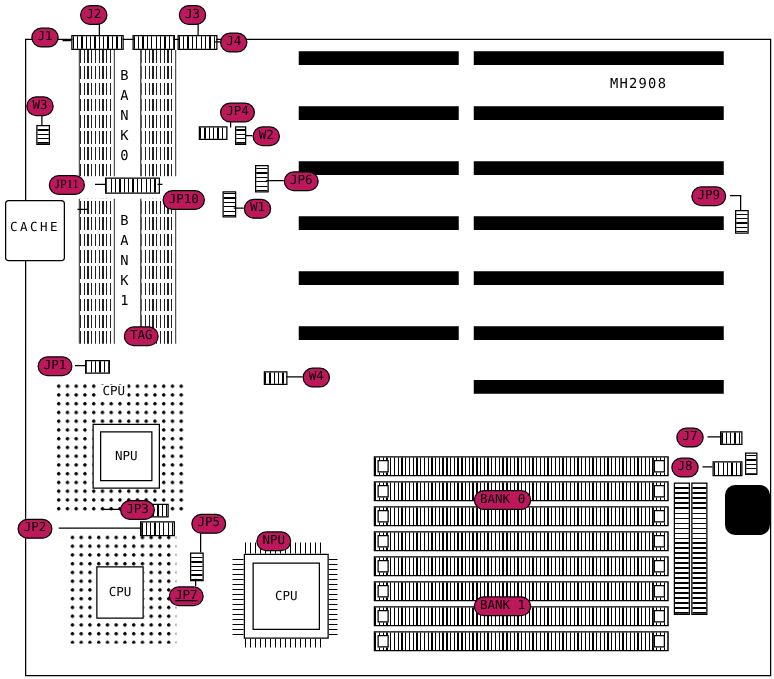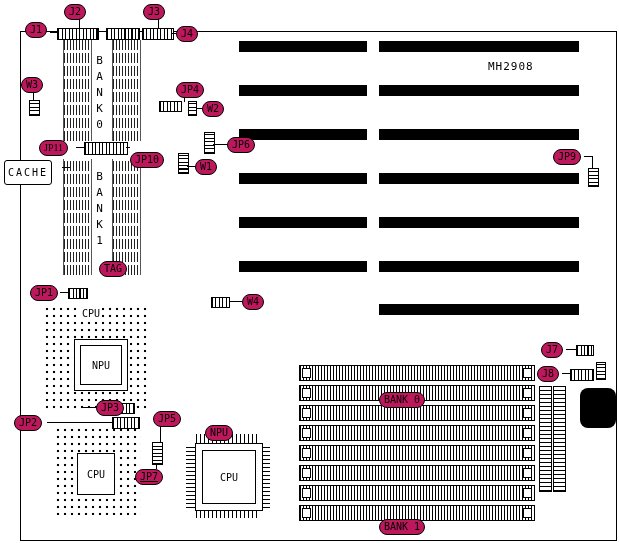--- a/index.html
+++ b/index.html
@@ -10,23 +10,23 @@
   }
   .abs{position:absolute;}
   .board-outline{border:1px solid #000;background:#fff;}
   
   .stadium{
     position:absolute;display:inline-flex;align-items:center;justify-content:center;
     border:1px solid #000;border-radius:8px;background:#be185d;
     font-size:10px;line-height:12px;height:14px;padding:0 4px;white-space:nowrap;z-index:6;
   }
   .rectlabel{
-    position:absolute;display:inline-flex;align-items:center;justify-content:center;
+    position:absolute;display:inline-flex;justify-content:center;
     border:1px solid #000;border-radius:3px;background:#fff;
-    font-size:10px;height:15px;padding:4px 3px;letter-spacing:2px;white-space:nowrap;z-index:6;
+    font-size:10px;height:15px;padding:16px 3px;letter-spacing:2px;white-space:nowrap;z-index:6;
   }
   
   .hconn{position:absolute;border:1px solid #000;background:repeating-linear-gradient(90deg,#000 0 1px,#fff 1px 3.5px);z-index:4;}
   .vconn{position:absolute;border:1px solid #000;background:repeating-linear-gradient(0deg,#000 0 1px,#fff 1px 3.5px);z-index:4;}
   
   .dip{
     position:absolute;z-index:2;
     background-image:
       repeating-linear-gradient(0deg,rgba(0,0,0,0) 0 10px,#fff 10px 13px),
       repeating-linear-gradient(90deg,#222 0 1px,#fff 1px 3px);
@@ -238,21 +238,21 @@
   <div class="simm" style="left:299px;top:405px;width:234px;height:14px;"></div>
   <div class="simm" style="left:299px;top:425px;width:234px;height:14px;"></div>
   <div class="simm" style="left:299px;top:445px;width:234px;height:14px;"></div>
   <div class="simm" style="left:299px;top:465px;width:234px;height:14px;"></div>
   <div class="simm" style="left:299px;top:485px;width:234px;height:14px;"></div>
   <div class="simm" style="left:299px;top:505px;width:234px;height:14px;"></div>
 
   <div class="stadium" style="left:379px;top:392px;">
       <span>BANK 0</span>
     </div>
-  <div class="stadium" style="left:379px;top:477px;margin-top:42px;">
+  <div class="stadium" style="left:379px;top:477px;">
       <span>BANK 1</span>
     </div>
 
   <div class="stadium" style="left:541px;top:342px;">
       <span>J7</span>
     </div>
   <div class="lh" style="left:566px;top:349px;width:10px;"></div>
   <div class="hconn" style="left:576px;top:345px;width:16px;height:9px;"></div>
 
   <div class="stadium" style="left:537px;top:366px;">

